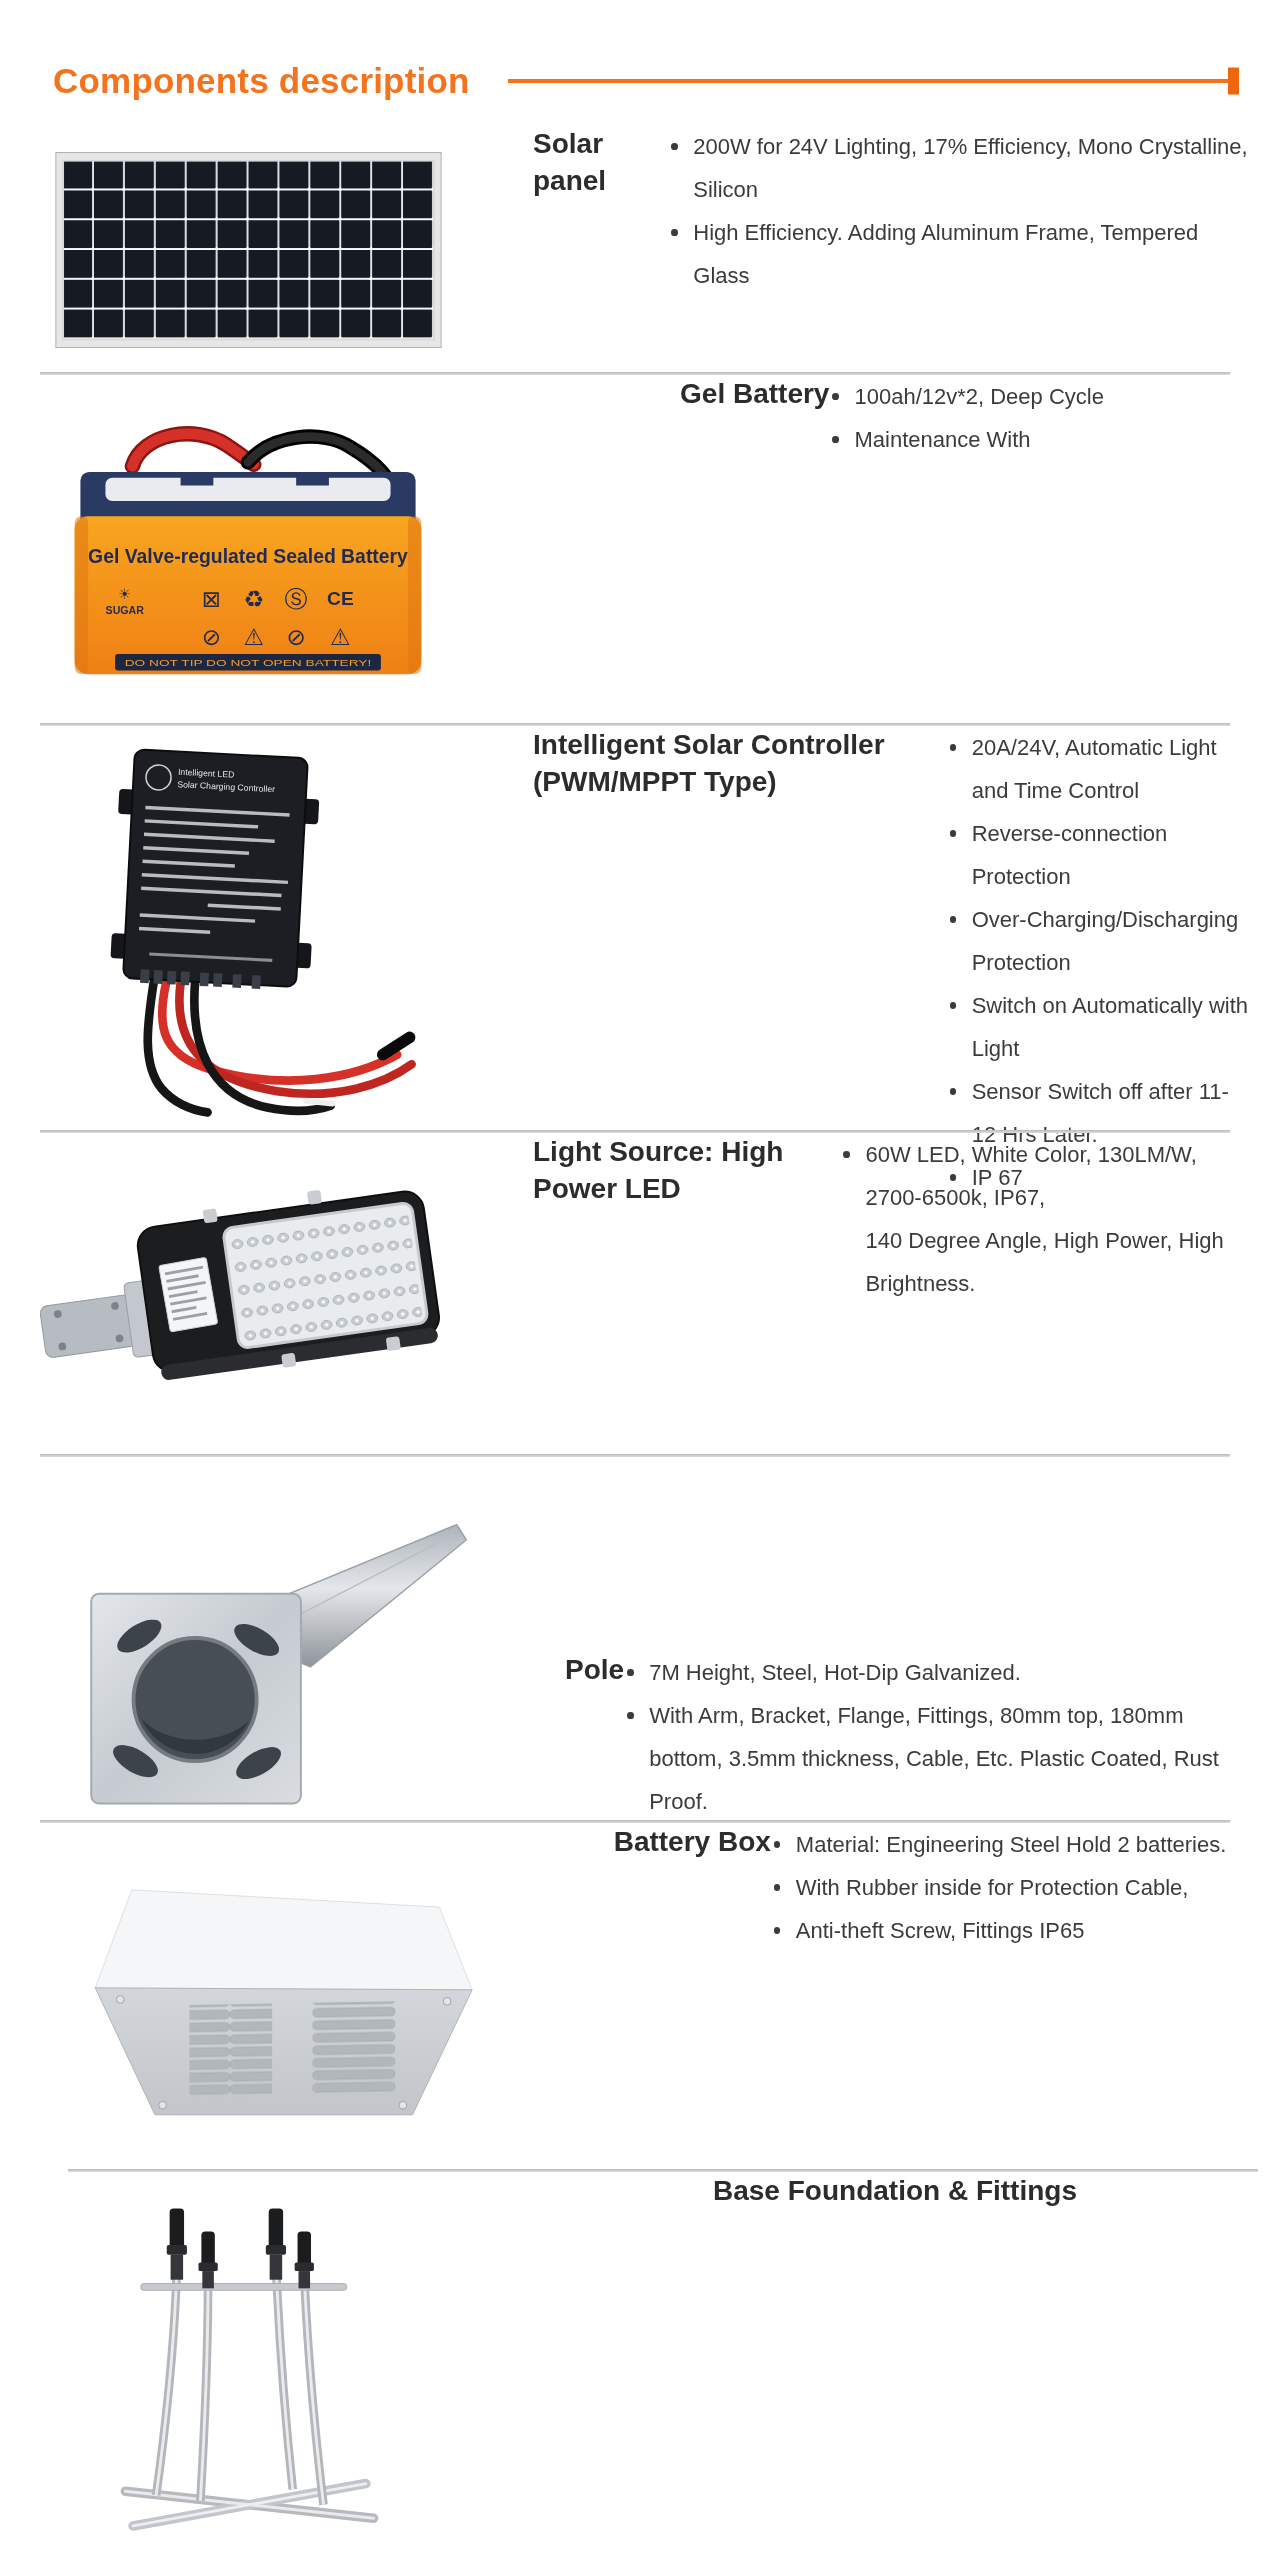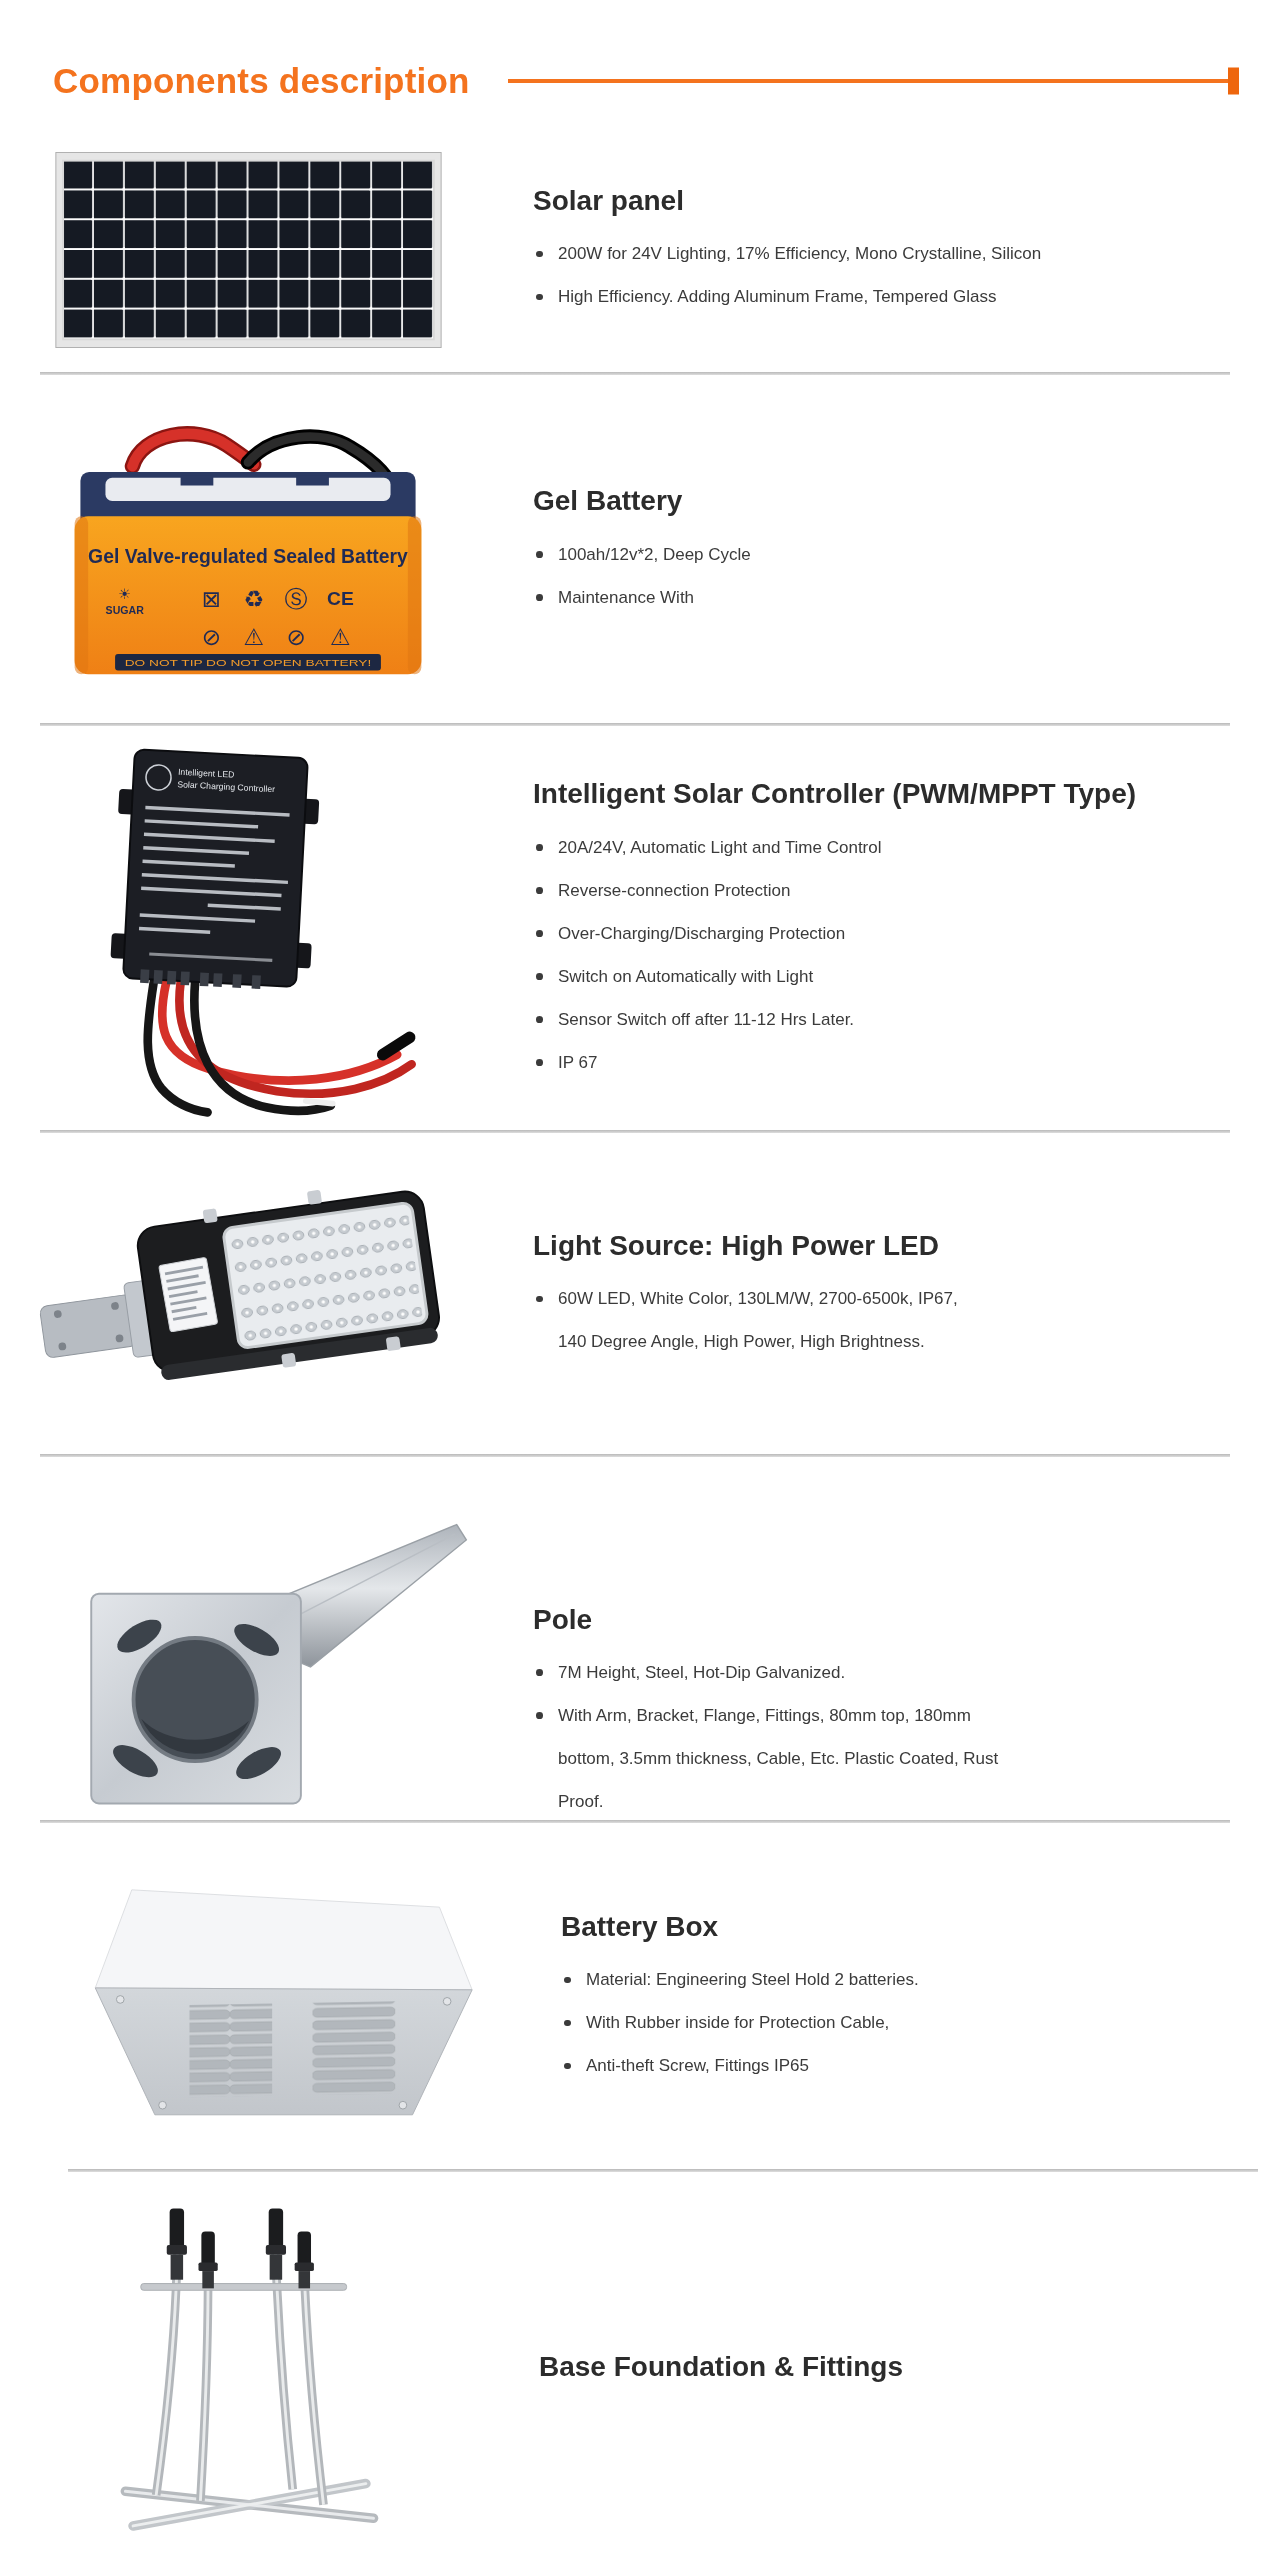--- a/index.html
+++ b/index.html
@@ -11,24 +11,24 @@
   
   .header { height:125px; padding:37px 29px 0 46px; display:flex; align-items:center; }
   .header h1 { margin:7px; font-size:35px; font-weight:bold; color:#f4731e; letter-spacing:0.2px; white-space:nowrap; }
   .header .rule { flex:1; height:4.8px; background:#f4731e; margin-left:31px; margin-right:13.5px; position:relative; }
   .header .rule .endcap { position:absolute; right:-11.6px; top:50%; transform:translateY(-50%); width:11.6px; height:27px; background:#ee660d; }
   
   .row { display:flex; position:relative; width:100%; }
   .row.with-div::after { content:""; position:absolute; left:40px; right:40px; bottom:0; height:2.9px;
     background:linear-gradient(#b9b9b9,#dedede); }
   .fig { width:496px; flex:0 0 496px; display:flex; align-items:center; justify-content:center; }
-  .txt { flex:1; display:flex; flex-direction:column; justify-content:center; padding:0 19px 0 37px; }
+  .txt { flex:1; display:flex; flex-direction:row; justify-content:center; padding:0 19px 0 37px; }
   .txt h2 { margin:0 0 13.5px 0; font-size:28px; line-height:37px; font-weight:bold; color:#2c2c2c; }
   .txt ul { list-style:none; margin:0; padding:0; }
-  .txt li { display:flex; font-size:17px; line-height:43px; color:#3b3b3b; }
+  .txt li { display:flex; font-size:22px; line-height:43px; color:#3b3b3b; }
   .txt li .dot { flex:0 0 25px; position:relative; }
   .txt li .dot::before { content:""; position:absolute; left:2.9px; top:18.3px; width:6.7px; height:6.7px; border-radius:50%; background:#3b3b3b; }
   .txt li .bullet-text { white-space:pre-line; }
   .h-solar   { height:250px; }
   .h-battery { height:351px; }
   .h-ctrl    { height:407px; }
   .h-led     { height:324px; }
   .h-pole    { height:366px;align-items:flex-end; }
   .h-box     { height:349px;margin-left:28px; }
   .h-base    { height:402px;gap:6px; }

